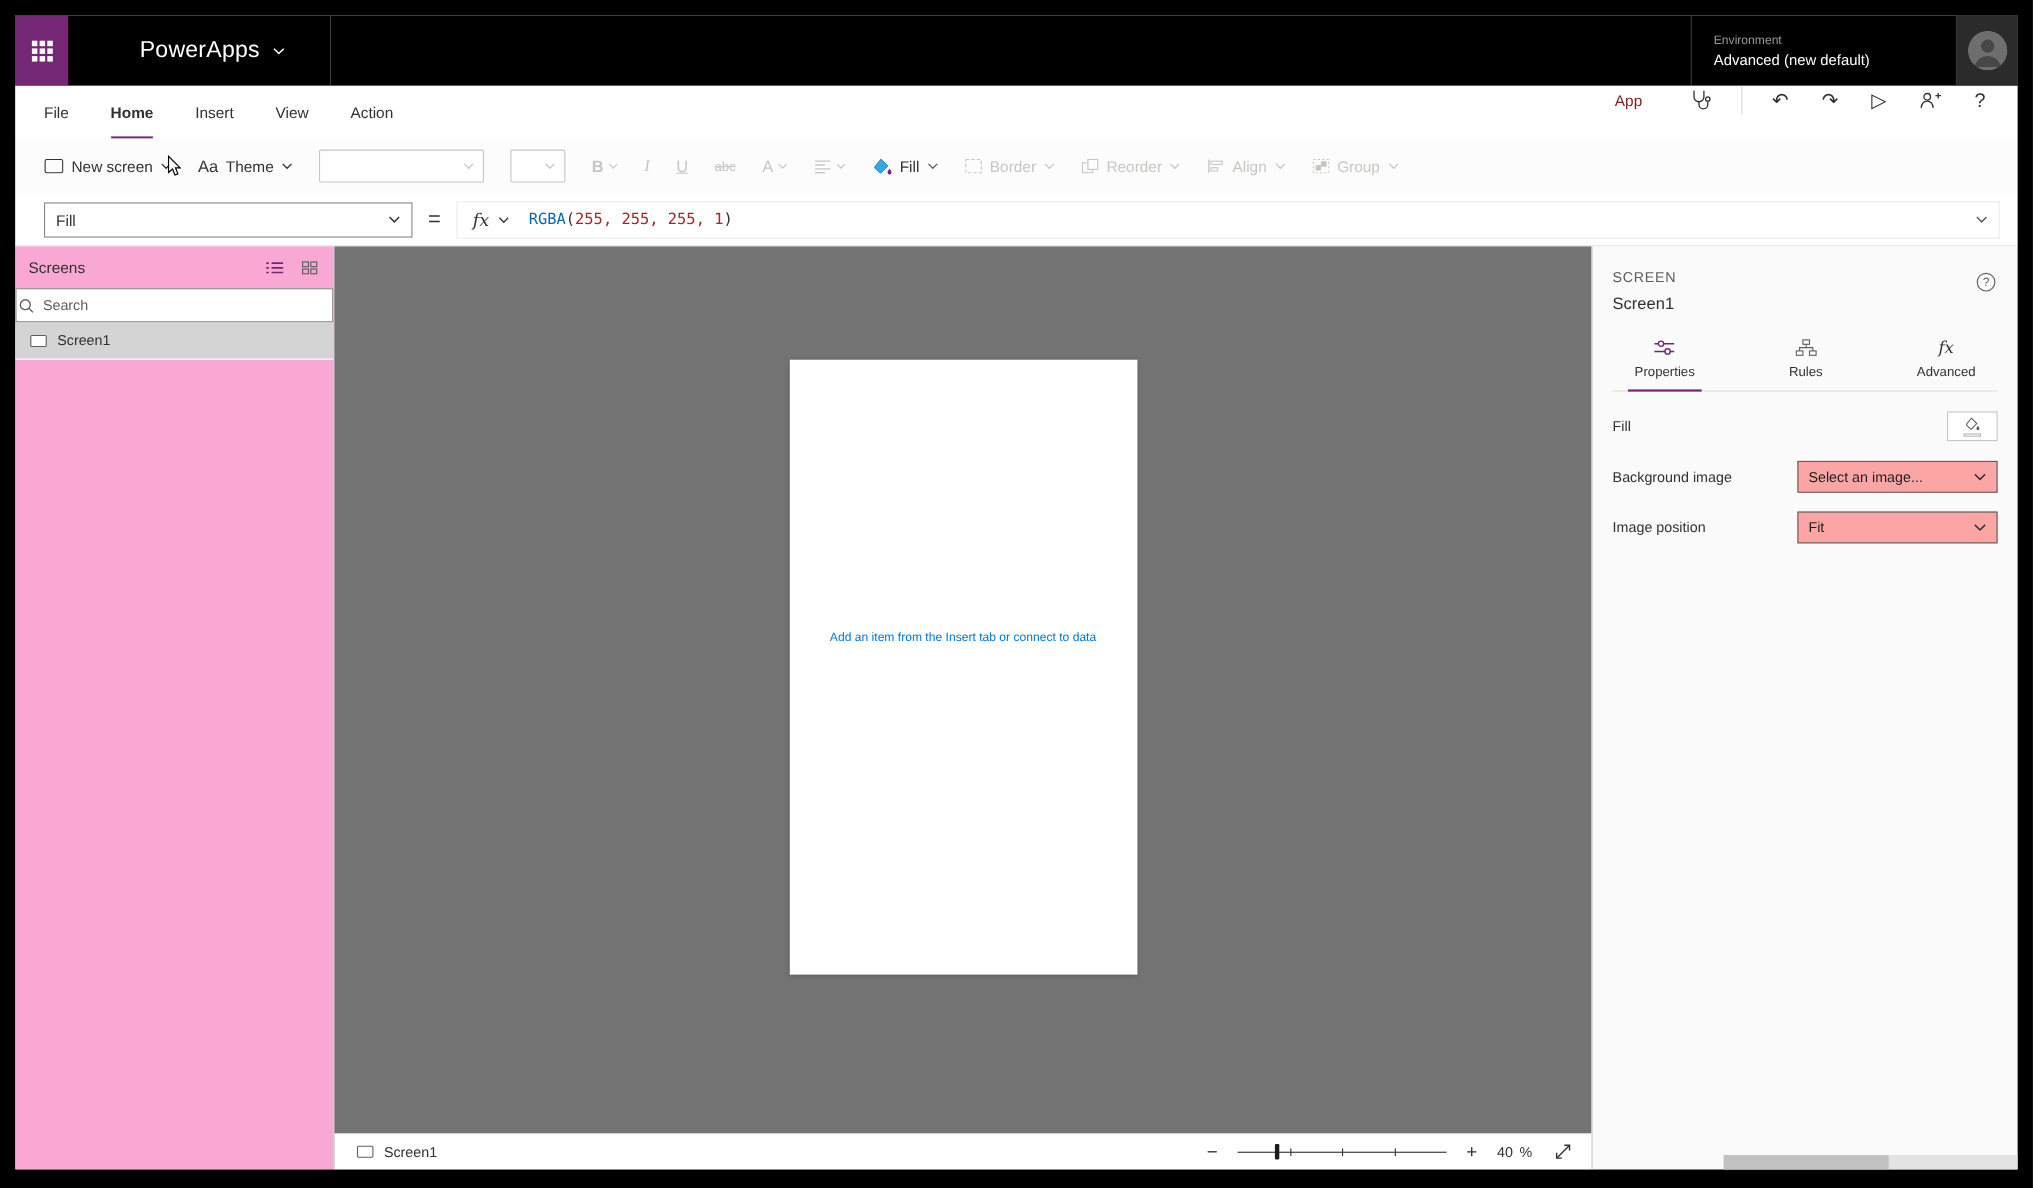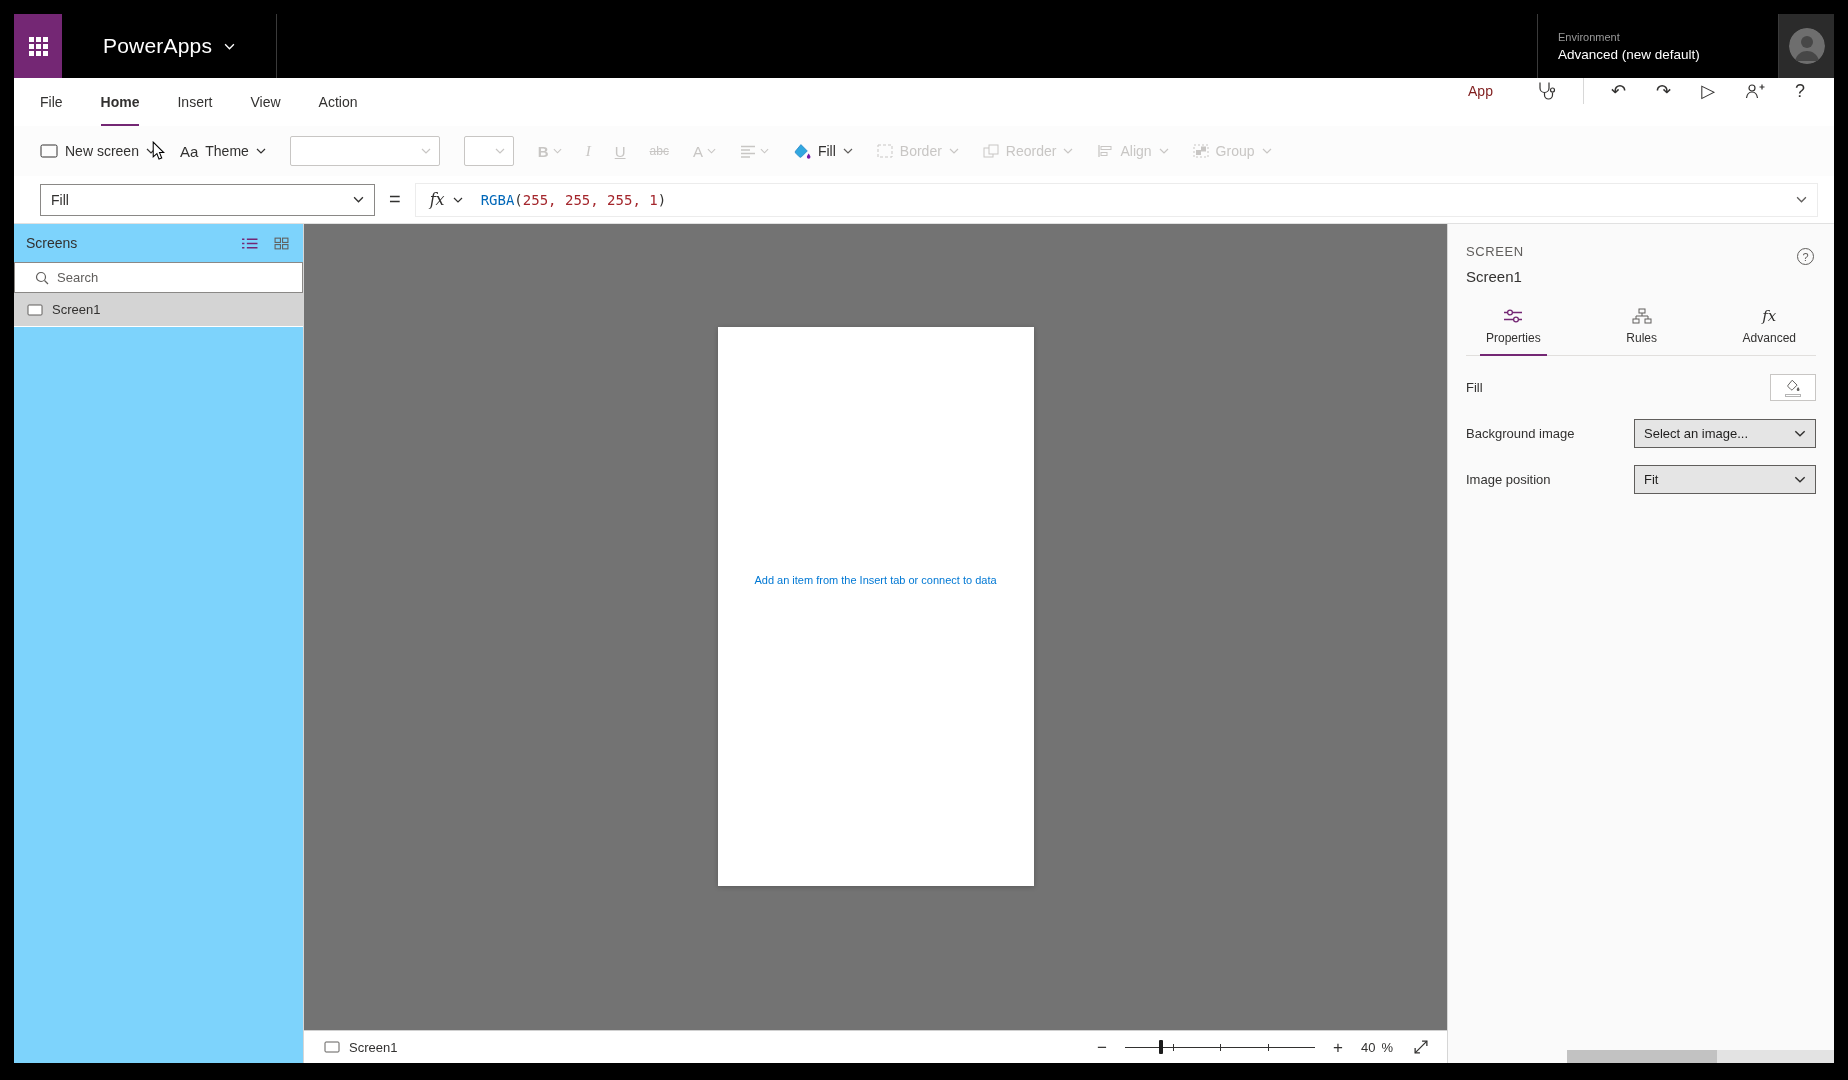--- a/index.html
+++ b/index.html
@@ -5,21 +5,21 @@
   * { box-sizing: border-box; margin: 0; padding: 0; }
   body { background: #000; font-family: "Liberation Sans", sans-serif; }
   .stage { position: relative; width: 1848px; height: 1080px; background: #000; overflow: hidden; }
   .app { position: absolute; left: 14px; top: 14px; width: 1820px; height: 1049px; background: #fff; display: flex; flex-direction: column; }
 
   
   .topbar { flex: 0 0 64px; background: #000; display: flex; align-items: stretch; color: #fff; }
   .waffle { width: 48px; background: #742774; display: flex; align-items: center; justify-content: center; cursor: pointer; }
   .waffle-grid { display: grid; grid-template-columns: repeat(3, 5px); grid-gap: 2px; }
   .waffle-grid i { width: 5px; height: 5px; background: #fff; display: block; }
-  .brand { display: flex; align-items: center; gap: 12px; padding: 0 41px; cursor: pointer; }
+  .brand { display: flex; align-items: center; gap: 12px; padding: 0 41px; cursor: pointer; margin-left: 24px; }
   .brand-text { font-size: 21px; font-weight: 400; letter-spacing: .2px; }
   .topbar-sep { width: 1px; background: #3a3a3a; }
   .topbar-spacer { flex: 1; }
   .env { display: flex; flex-direction: column; justify-content: center; gap: 4px; padding: 0 20px; min-width: 240px; }
   .env-label { font-size: 11px; color: #999; }
   .env-name { font-size: 13.5px; color: #fff; }
   .avatar-block { width: 55px; background: #2b2b2b; display: flex; align-items: center; justify-content: center; cursor: pointer; }
   .avatar { width: 36px; height: 36px; border-radius: 50%; overflow: hidden; }
 
   
@@ -58,26 +58,26 @@
   .formula-text { flex: 1; font-family: "DejaVu Sans Mono", monospace; font-size: 14px; white-space: pre; padding-left: 4px; cursor: text; }
   .tok-fn { color: #0067b8; }
   .tok-p { color: #323130; }
   .tok-n, .tok-s { color: #a4262c; }
   .formula-chev { padding: 0 10px; color: #605e5c; cursor: pointer; display: flex; align-items: center; }
 
   
   .workspace { flex: 1; display: flex; min-height: 0; }
 
   
-  .screens-panel { flex: 0 0 290px; background: #7dd3fc; border-right: 1px solid #d6d6d6; display: flex; flex-direction: column; }
+  .screens-panel { flex: 0 0 290px; background: #f9a8d4; border-right: 1px solid #d6d6d6; display: flex; flex-direction: column; }
   .sp-head { height: 38px; display: flex; align-items: center; justify-content: space-between; padding: 0 12px; }
   .sp-title { font-size: 14px; color: #323130; }
   .sp-icons { display: flex; align-items: center; gap: 12px; }
   .sp-iconbtn { background: none; border: none; cursor: pointer; display: flex; padding: 2px; }
-  .search-box { height: 31px; border: 1px solid #8a8886; background: #fff; display: flex; align-items: center; gap: 8px; padding: 0 20px; }
+  .search-box { height: 31px; border: 1px solid #8a8886; background: #fff; display: flex; align-items: center; gap: 8px; padding: 0 2px; }
   .search-input { border: none; outline: none; flex: 1; font-size: 13px; color: #323130; font-family: inherit; }
   .search-input::placeholder { color: #605e5c; }
   .screen-item { height: 34px; display: flex; align-items: center; gap: 9px; padding: 0 13px; background: #d4d4d4; font-size: 13px; color: #323130; cursor: pointer; border-bottom: 1px solid #fff; }
 
   
   .canvas-area { flex: 1; min-width: 0; background: #737373; display: flex; flex-direction: column; }
   .canvas-scroll { flex: 1; position: relative; overflow: hidden; }
   .phone { position: absolute; left: 50%; transform: translateX(-50%); top: 103px; width: 316px; height: 559px; background: #fff; box-shadow: 0 1px 5px rgba(0,0,0,.22); }
   .phone-hint { position: absolute; top: 247px; left: 0; right: 0; text-align: center; font-size: 11px; color: #0078d4; }
   .canvas-status { flex: 0 0 33px; background: #fff; border-top: 1px solid #d0d0d0; display: flex; align-items: center; justify-content: space-between; padding: 0 16px 0 20px; }
@@ -98,21 +98,21 @@
   .help-circle { position: absolute; top: 24px; right: 20px; width: 17px; height: 17px; border: 1px solid #605e5c; border-radius: 50%; display: flex; align-items: center; justify-content: center; font-size: 11px; color: #605e5c; cursor: pointer; background: none; }
   .props-tabs { display: flex; justify-content: space-between; margin-top: 16px; border-bottom: 1px solid #e1dfdd; padding: 0 14px; }
   .ptab { display: flex; flex-direction: column; align-items: center; gap: 6px; padding: 6px 6px 10px; font-size: 12px; color: #323130; cursor: pointer; position: relative; }
   .ptab .ticon { height: 18px; display: flex; align-items: center; color: #605e5c; }
   .ptab.active::after { content: ""; position: absolute; left: 0; right: 0; bottom: -1px; height: 2px; background: #742774; }
   .ptab .fx-glyph { font-size: 15px; color: #323130; }
   .prop-row { display: flex; align-items: center; justify-content: space-between; margin-top: 17px; min-height: 29px; font-size: 13px; color: #323130; }
   .prop-row:first-of-type { margin-top: 22px; }
   .fill-swatch { width: 46px; height: 27px; background: #fff; border: 1px solid #c8c6c4; display: flex; flex-direction: column; align-items: center; justify-content: center; gap: 2px; cursor: pointer; }
   .swatch-strip { width: 16px; height: 3px; background: #fff; border: 1px solid #b5b5b5; }
-  .select { width: 182px; height: 29px; border: 1px solid #605e5c; background: #e5e5e5; display: flex; align-items: center; justify-content: space-between; padding: 0 9px; font-size: 13px; color: #201f1e; cursor: pointer; }
+  .select { width: 182px; height: 29px; border: 1px solid #605e5c; background: #fca5a5; display: flex; align-items: center; justify-content: space-between; padding: 0 9px; font-size: 13px; color: #201f1e; cursor: pointer; }
 
   
   .scrollbar-strip { position: absolute; left: 1567px; top: 1050px; width: 267px; height: 13px; background: #e3e3e3; }
   .scrollbar-thumb { position: absolute; left: 0; top: 0; height: 100%; width: 150px; background: #c2c2c2; cursor: pointer; }
 </style>
 </head>
 <body>
 
 <div class="stage">
   <div class="app">

